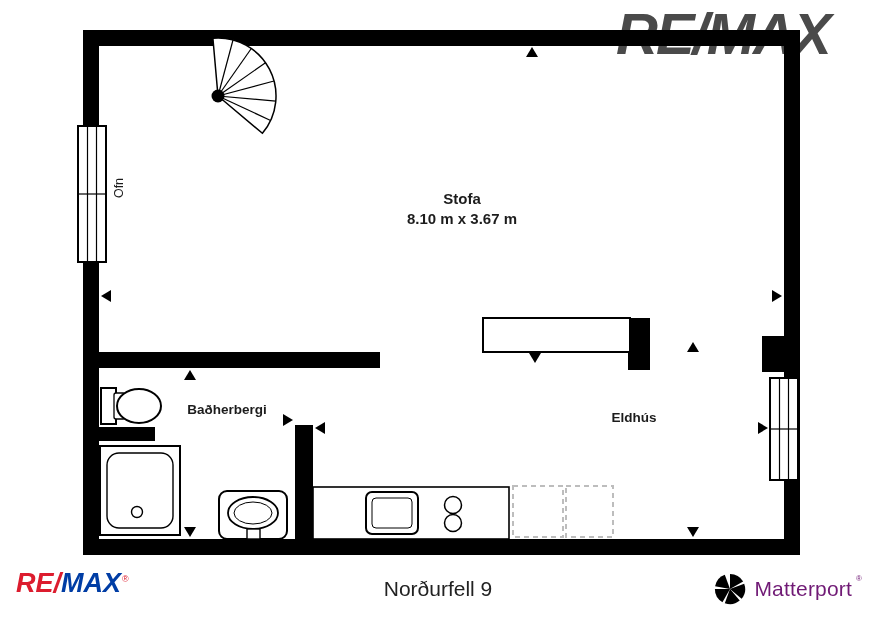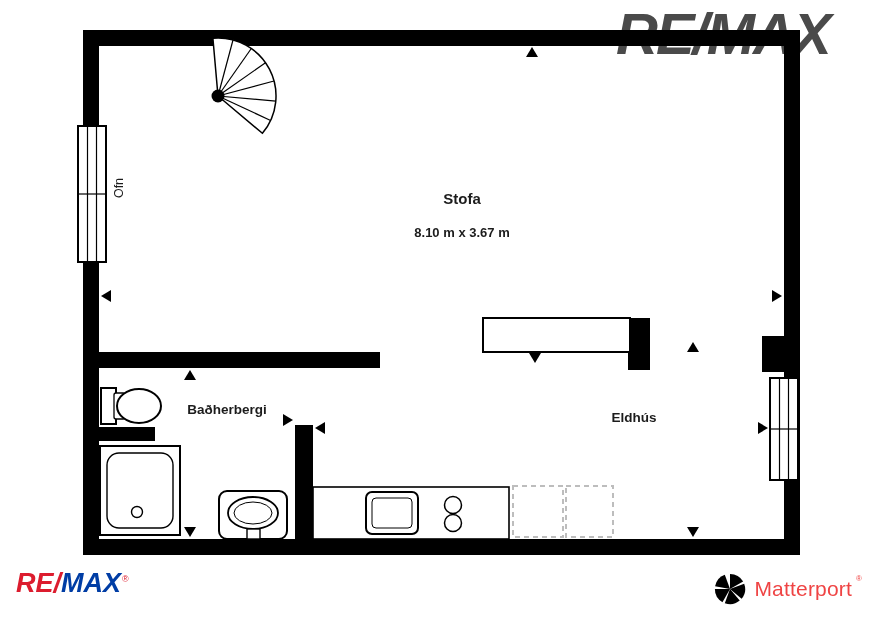--- a/index.html
+++ b/index.html
@@ -9,21 +9,21 @@
     font-family:"Liberation Sans", sans-serif;
   }
   .watermark{
     position:absolute;left:616px;top:0px;z-index:1;
     font-size:58px;font-style:italic;font-weight:800;letter-spacing:-2px;
     color:var(--watermark,#4a4a4a);white-space:nowrap;
   }
   svg.plan{position:absolute;left:0;top:0;z-index:2;}
   .room-label{position:absolute;z-index:3;text-align:center;color:var(--text,#1c1c1c);font-weight:bold;}
   .room-label .room-name{font-size:15px;}
-  .room-label .room-dims{font-size:13px;margin-top:18px;}
+  .room-label .room-dims{font-size:15px;margin-top:3px;}
   .room-label.small .room-name{font-size:13.5px;}
   .room-label.small .room-dims{font-size:13.5px;margin-top:2px;}
   .ofn-label{
     position:absolute;left:97px;top:179px;width:44px;height:18px;z-index:3;
     line-height:18px;text-align:center;font-size:12.5px;color:var(--text,#1c1c1c);
     transform:rotate(-90deg);
   }
   .footer{position:absolute;left:0;top:560px;width:876px;height:60px;z-index:4;}
   .remax-logo{
     position:absolute;left:16px;top:8px;
@@ -35,21 +35,21 @@
   .remax-logo .reg{
     color:var(--remax_red,#dc1c2e);font-size:9px;font-style:normal;font-weight:400;
     vertical-align:super;margin-left:1px;
   }
   .plan-title{
     position:absolute;left:0;right:0;top:17px;text-align:center;
     font-size:21px;color:#222222;
   }
   .matterport{
     position:absolute;right:14px;top:12px;display:flex;align-items:center;gap:7px;
-    color:#ef4444;
+    color:#701a75;
   }
   .matterport .mp-text{font-size:21px;font-weight:500;letter-spacing:0.2px;}
   .matterport .mreg{font-size:8px;align-self:flex-start;margin-top:2px;margin-left:-3px;}
 </style>
 </head>
 <body>
 
 <div class="watermark">RE/MAX</div>
 
 <svg class="plan" width="876" height="620" viewBox="0 0 876 620">
@@ -157,20 +157,21 @@
   <div class="room-name">Eldhús</div>
 </div>
 
 <div class="ofn-label">Ofn</div>
 
 <div class="footer">
   <div class="remax-logo">
     <span class="re">RE</span><span class="slash">/</span><span class="max">MAX</span><span class="reg">®</span>
   </div>
 
+  <div class="plan-title">Norðurfell 9</div>
 
   <div class="matterport">
     <svg width="34" height="34" viewBox="0 0 36 36" fill="#000000">
       <path d="M18 18 L18 2 A16 16 0 0 1 31.9 10 Z"></path>
       <path d="M18 18 L33 12.5 A16 16 0 0 1 30.3 28.3 Z"></path>
       <path d="M18 18 L28.3 30.3 A16 16 0 0 1 12.5 33 Z"></path>
       <path d="M18 18 L10 31.9 A16 16 0 0 1 2 18 Z"></path>
       <path d="M18 18 L2.2 15.2 A16 16 0 0 1 12.5 3 Z"></path>
     </svg>
     <span class="mp-text">Matterport</span>

